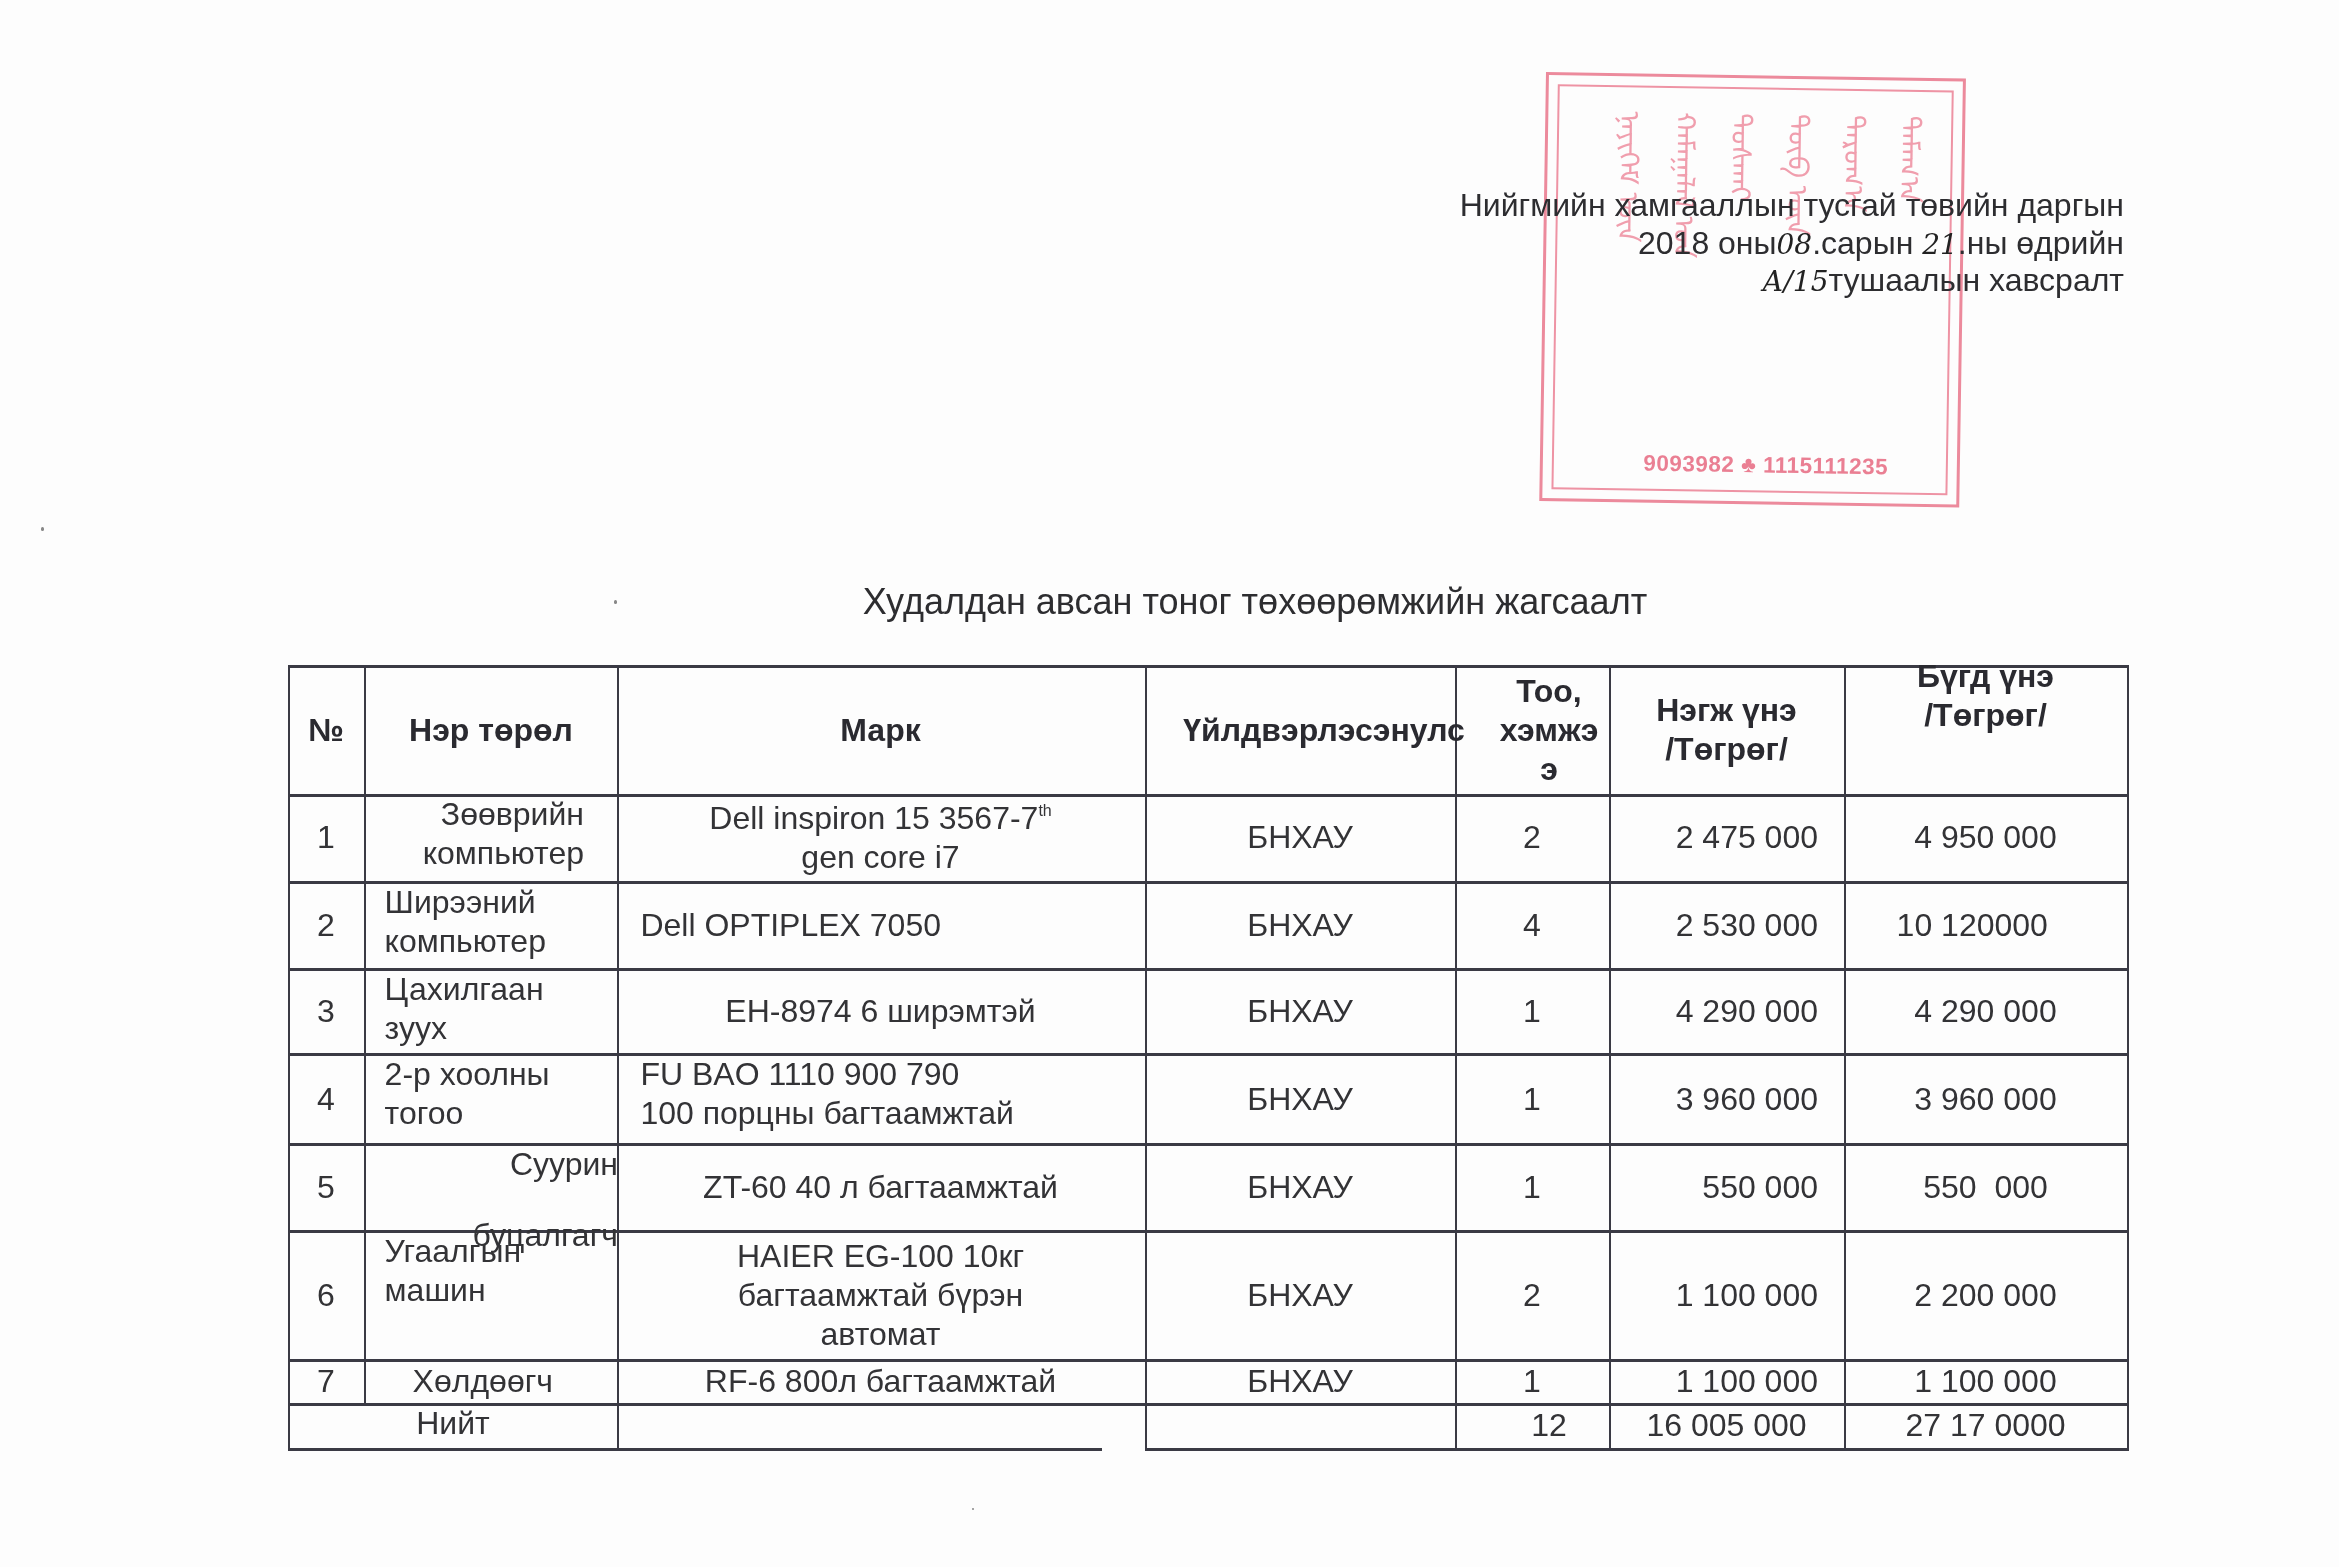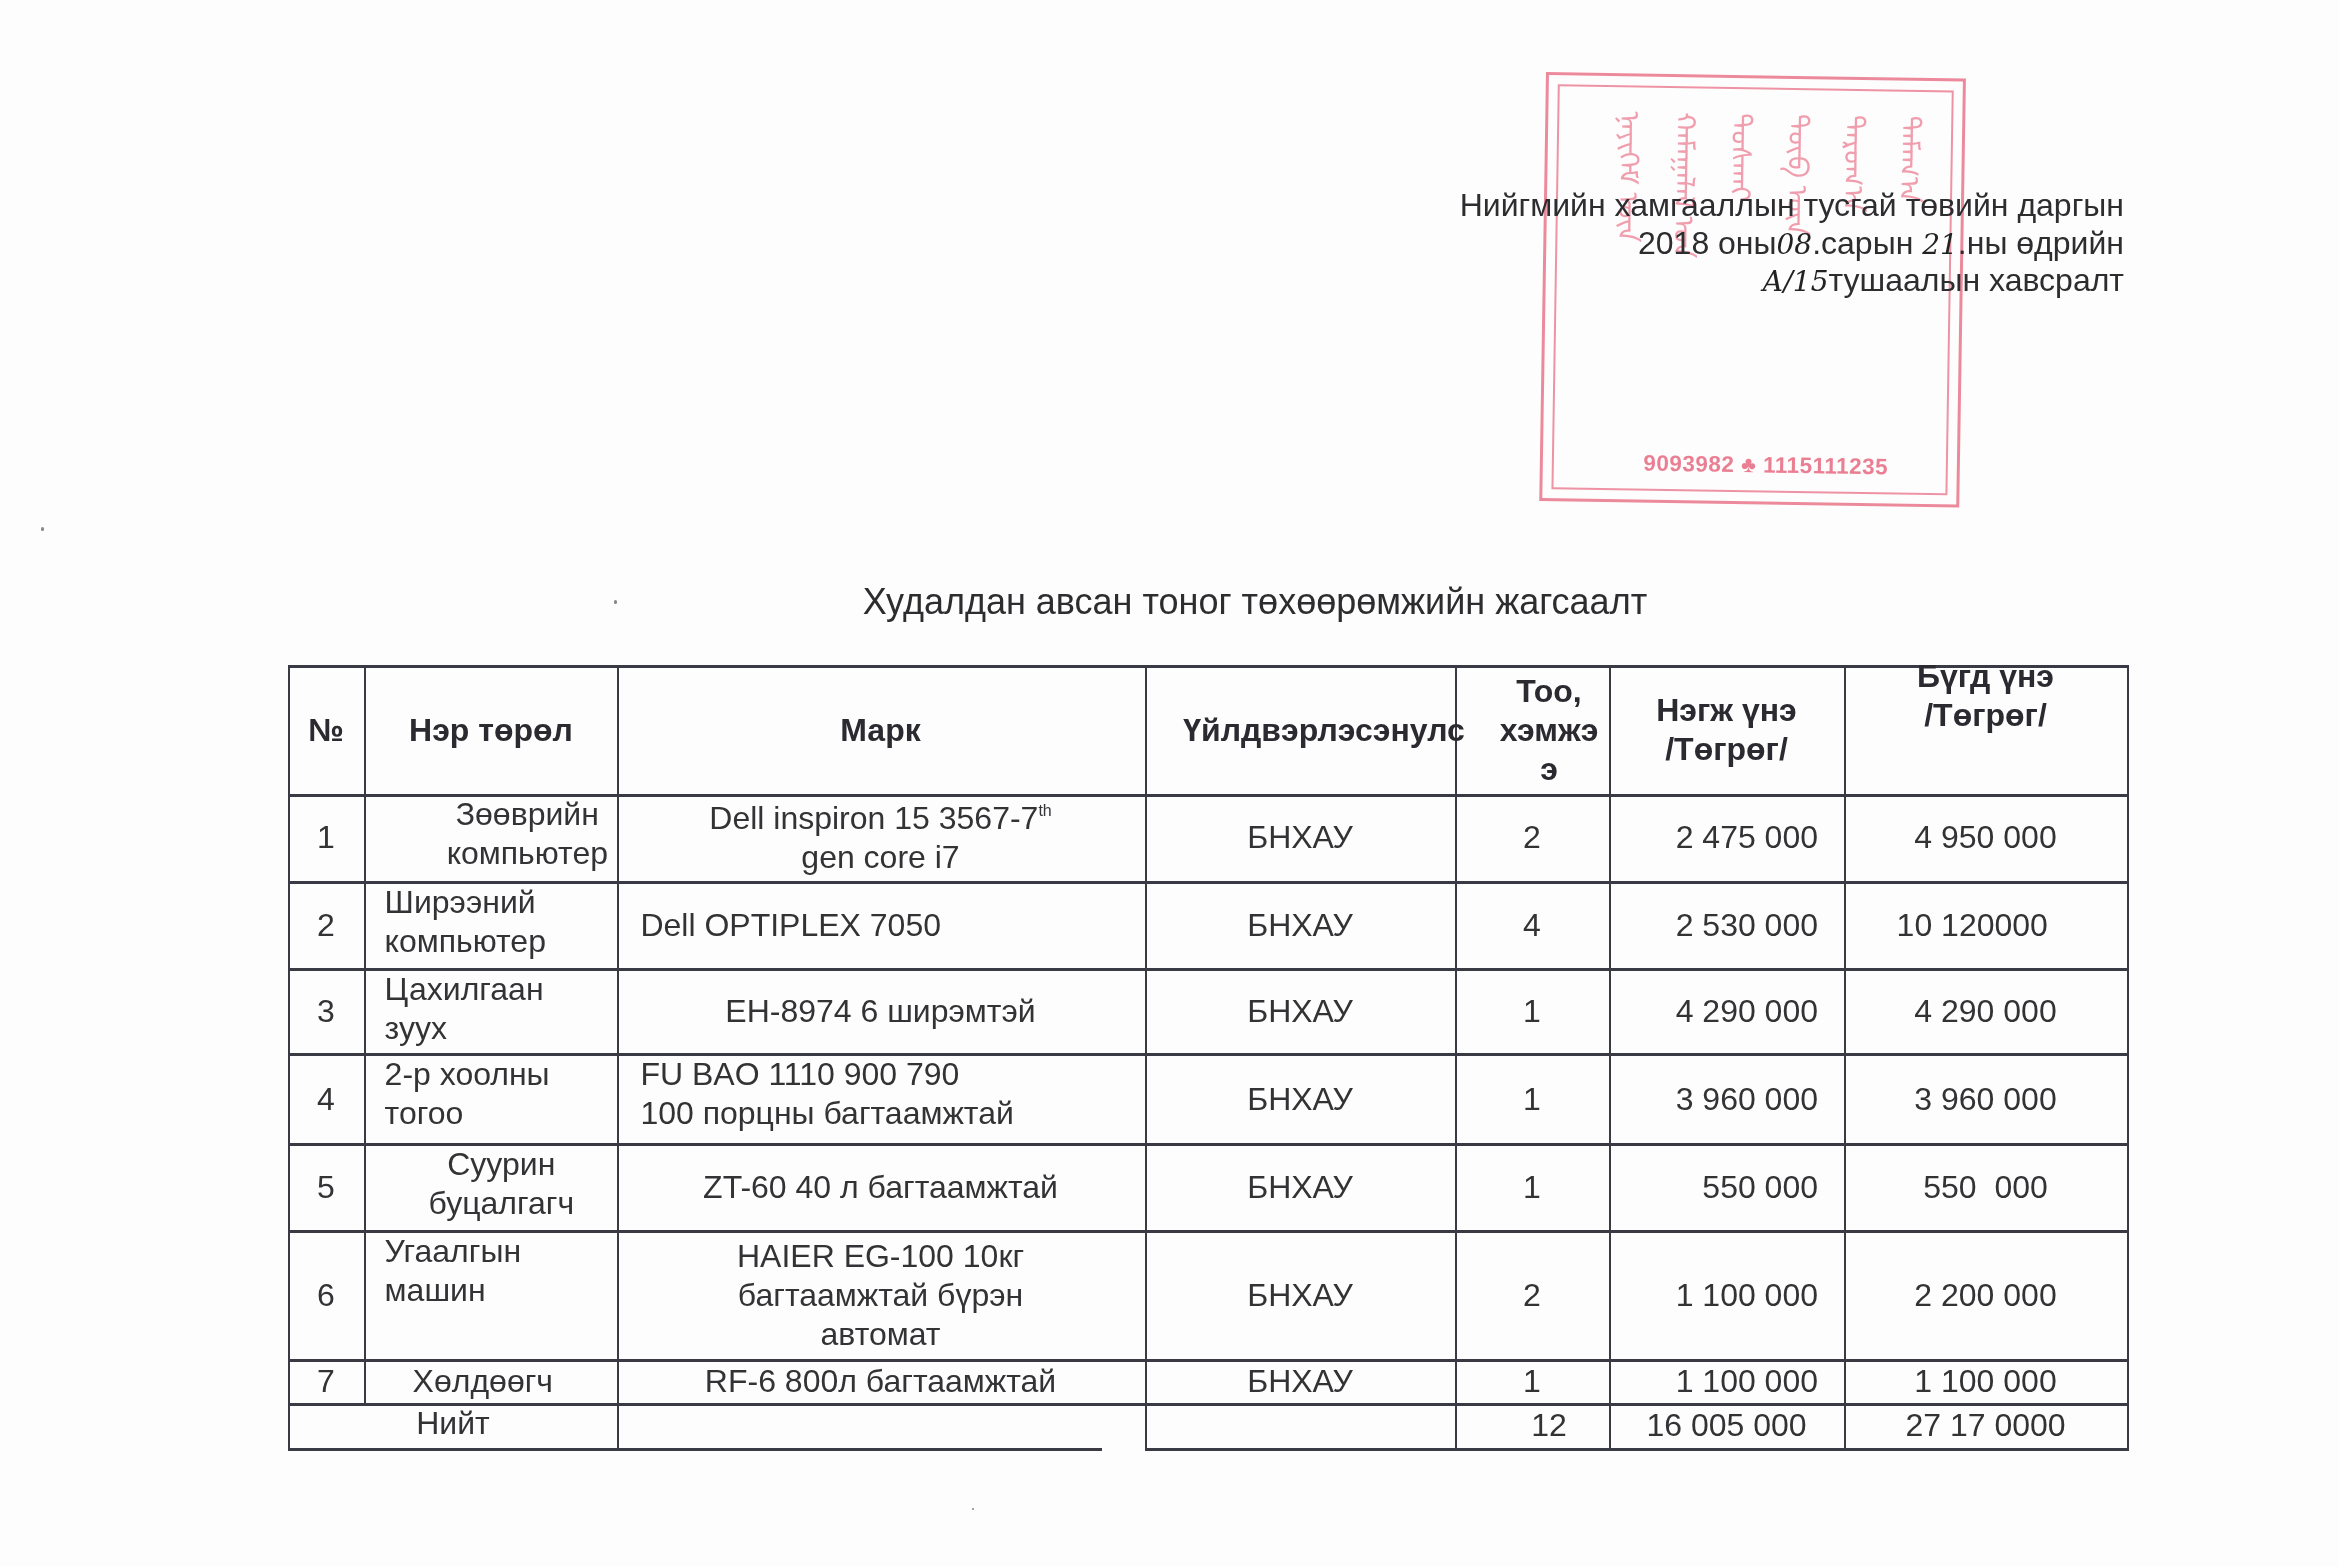--- a/index.html
+++ b/index.html
@@ -120,21 +120,21 @@
   <div class="cell th" style="left:1609px;top:667px;width:235px;height:126px;flex-direction:column;">
     <span>Нэгж үнэ</span>
     <span>/Төгрөг/</span>
   </div>
   <div class="cell th" style="left:1844px;top:633px;width:283px;height:126px;flex-direction:column;">
     <span>Бүгд үнэ</span>
     <span>/Төгрөг/</span>
   </div>
 
   <div class="cell" style="left:288px;top:795px;width:76px;height:85px;">1</div>
-  <div class="cell left" style="left:364px;top:795px;width:220px;height:85px;flex-direction:column;align-items:center;margin-left:43px;">
+  <div class="cell left" style="left:364px;top:795px;width:220px;height:85px;flex-direction:column;align-items:flex-end;">
     <span>Зөөврийн</span>
     <span>компьютер</span>
   </div>
   <div class="cell" style="left:617px;top:795px;width:527px;height:85px;flex-direction:column;">
     <span><span>Dell inspiron 15 3567-7</span><sup>th</sup></span>
     <span>gen core i7</span>
   </div>
   <div class="cell" style="left:1145px;top:795px;width:310px;height:85px;">БНХАУ</div>
   <div class="cell" style="left:1455px;top:795px;width:154px;height:85px;">2</div>
   <div class="cell right" style="left:1609px;top:795px;width:235px;height:85px;">2 475 000</div>
@@ -170,21 +170,21 @@
   <div class="cell left" style="left:617px;top:1055px;width:527px;height:88px;flex-direction:column;align-items:flex-start;padding-left:23.4px;">
     <span>FU BAO 1110 900 790</span>
     <span>100 порцны багтаамжтай</span>
   </div>
   <div class="cell" style="left:1145px;top:1055px;width:310px;height:88px;">БНХАУ</div>
   <div class="cell" style="left:1455px;top:1055px;width:154px;height:88px;">1</div>
   <div class="cell right" style="left:1609px;top:1055px;width:235px;height:88px;">3 960 000</div>
   <div class="cell" style="left:1844px;top:1055px;width:283px;height:88px;">3 960 000</div>
 
   <div class="cell" style="left:288px;top:1145px;width:76px;height:85px;">5</div>
-  <div class="cell left" style="left:364px;top:1145px;width:254px;height:85px;flex-direction:column;align-items:center;">
+  <div class="cell left" style="left:364px;top:1145px;width:254px;height:85px;flex-direction:column;align-items:flex-end;gap:32px;">
     <span>Суурин</span>
     <span>буцалгагч</span>
   </div>
   <div class="cell" style="left:617px;top:1145px;width:527px;height:85px;">ZT-60 40 л багтаамжтай</div>
   <div class="cell" style="left:1145px;top:1145px;width:310px;height:85px;">БНХАУ</div>
   <div class="cell" style="left:1455px;top:1145px;width:154px;height:85px;">1</div>
   <div class="cell right" style="left:1609px;top:1145px;width:235px;height:85px;">550 000</div>
   <div class="cell" style="left:1844px;top:1145px;width:283px;height:85px;white-space:pre;">550  000</div>
 
   <div class="cell" style="left:288px;top:1232px;width:76px;height:126px;">6</div>

